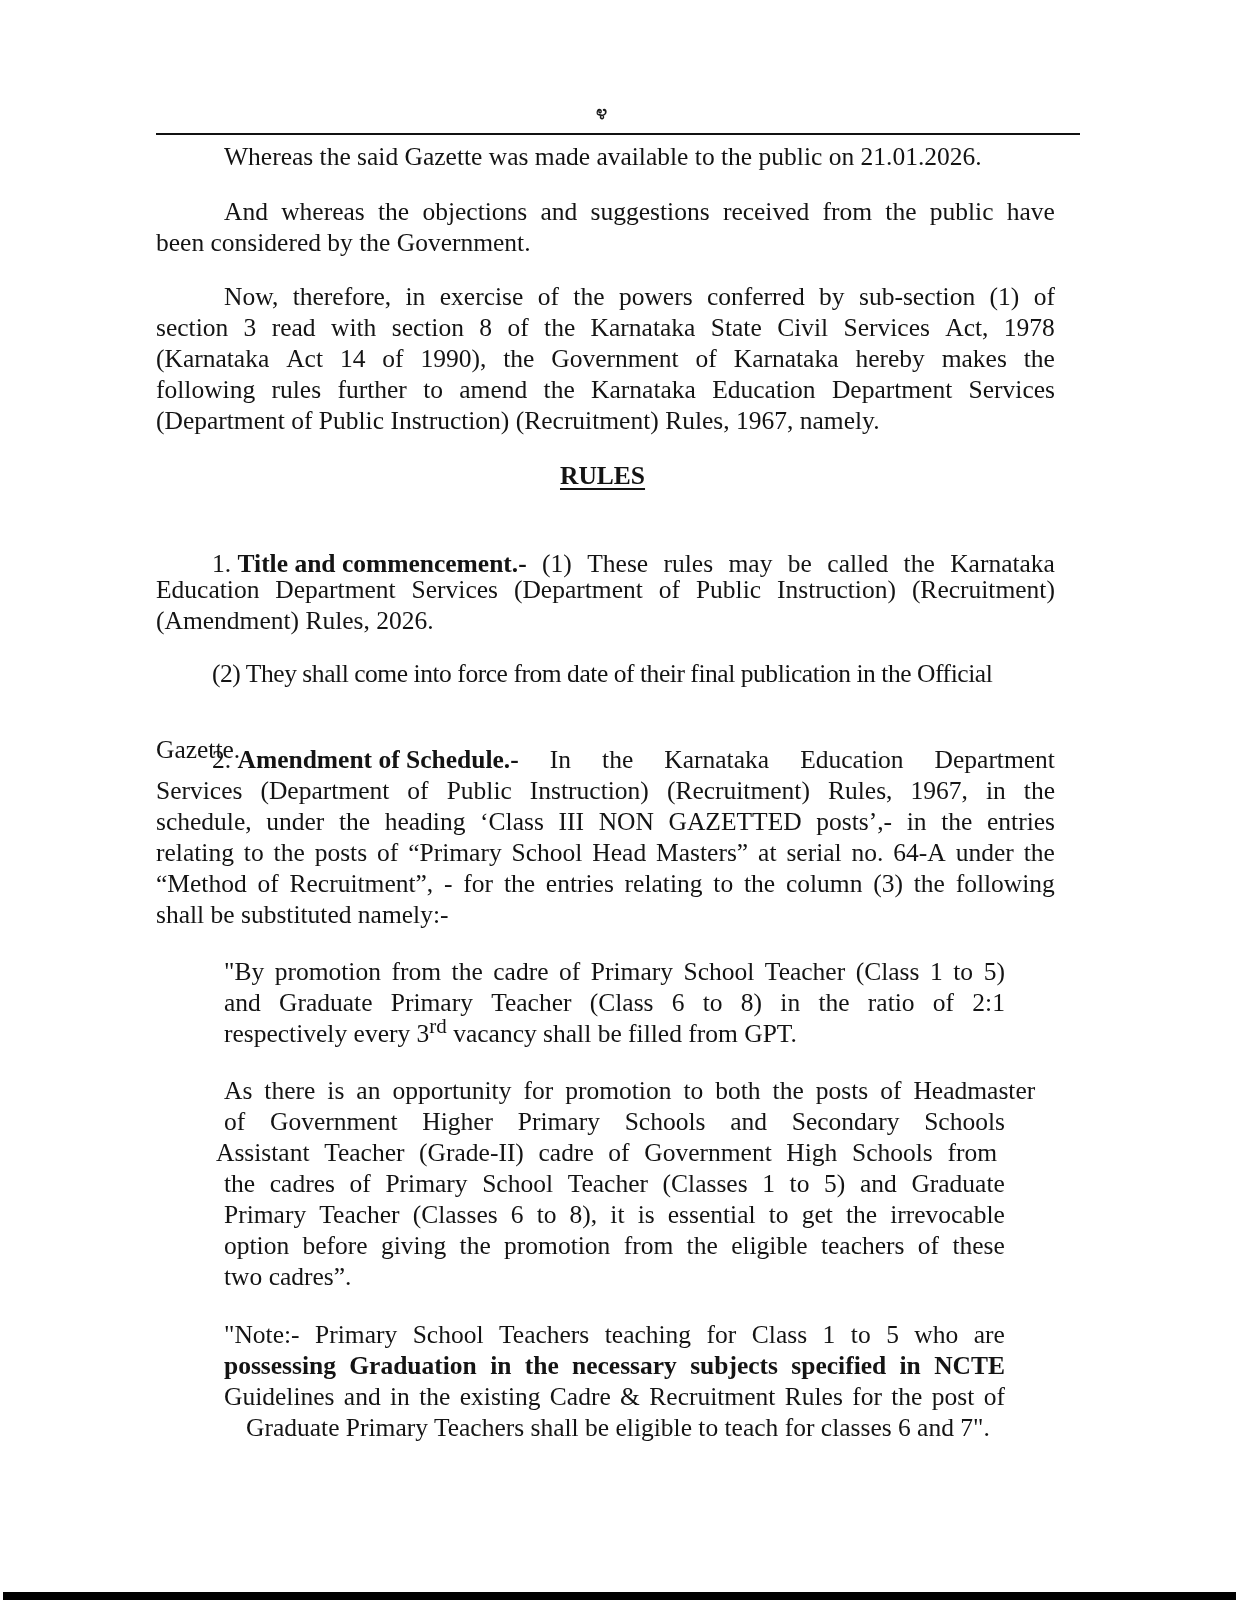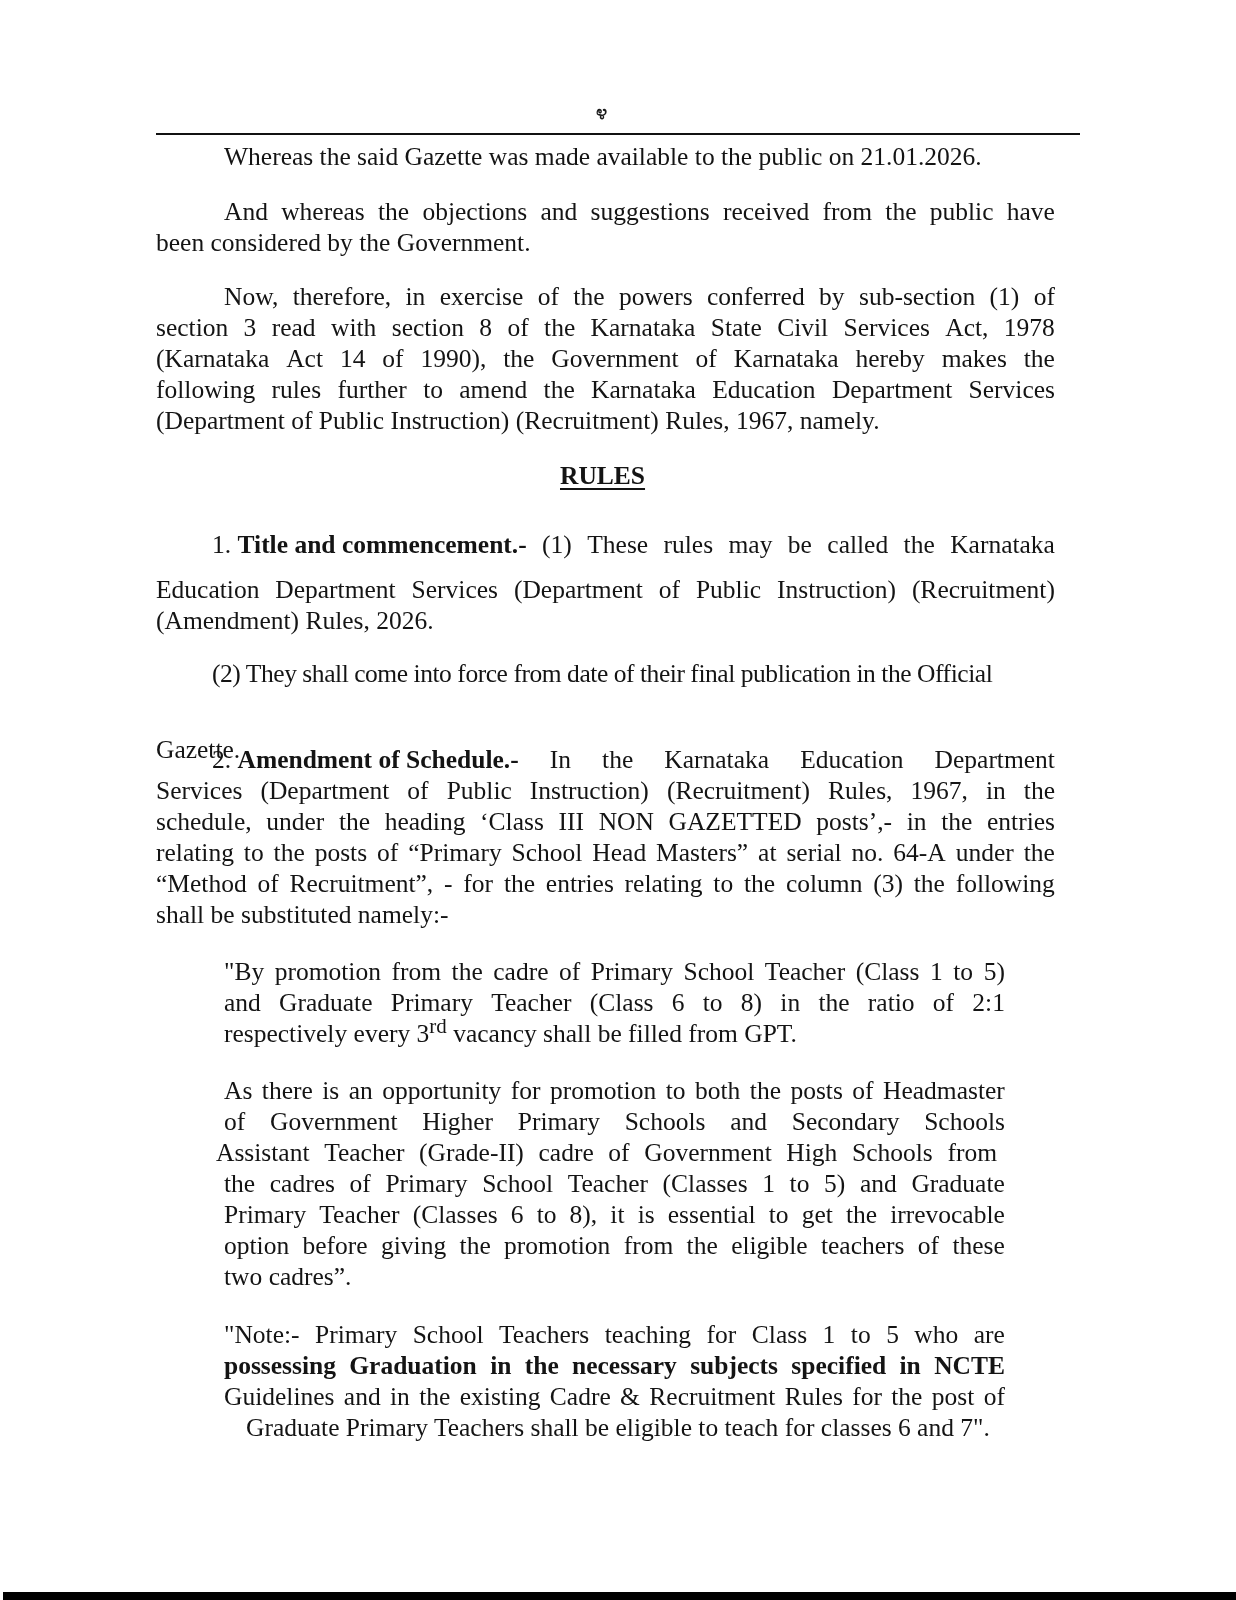--- a/index.html
+++ b/index.html
@@ -142,21 +142,21 @@
       <span>the</span>
       <span>Karnataka</span>
       <span>Education</span>
       <span>Department</span>
       <span>Services</span>
     </div>
   <div class="line" style="top:405px; left:156px;">(Department of Public Instruction) (Recruitment) Rules, 1967, namely.</div>
 
   <div class="heading">RULES</div>
 
-  <div class="line just" style="top:529px; left:212px; width:843px;">
+  <div class="line just" style="top:548px; left:212px; width:843px;">
     <span><span>1. </span><b>Title and commencement.-</b></span>
     <span>(1)</span>
       <span>These</span>
       <span>rules</span>
       <span>may</span>
       <span>be</span>
       <span>called</span>
       <span>the</span>
       <span>Karnataka</span>
   </div>
@@ -269,21 +269,21 @@
       <span>to</span>
       <span>8)</span>
       <span>in</span>
       <span>the</span>
       <span>ratio</span>
       <span>of</span>
       <span>2:1</span>
     </div>
   <div class="line" style="top:1018px; left:224px;"><span>respectively every 3</span><sup>rd</sup><span> vacancy shall be filled from GPT.</span></div>
 
-  <div class="line just" style="top:1075px; left:224px; width:781px;">
+  <div class="line just" style="top:1075px; left:224px; width:781px;gap:12px;">
       <span>As</span>
       <span>there</span>
       <span>is</span>
       <span>an</span>
       <span>opportunity</span>
       <span>for</span>
       <span>promotion</span>
       <span>to</span>
       <span>both</span>
       <span>the</span>

